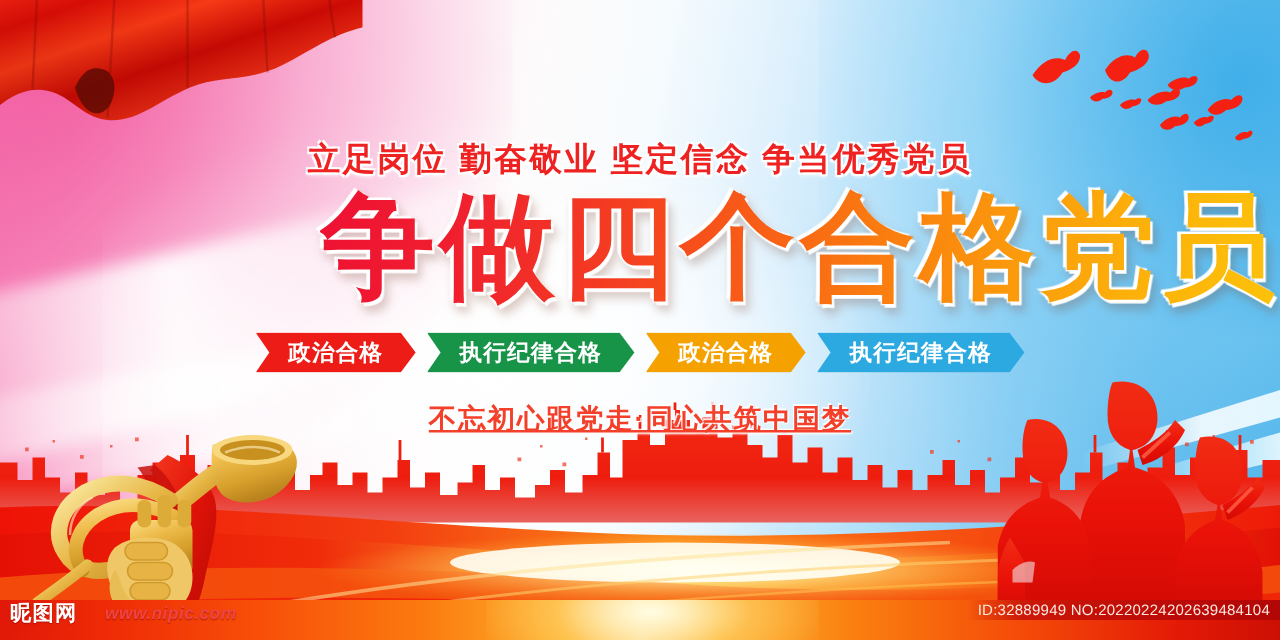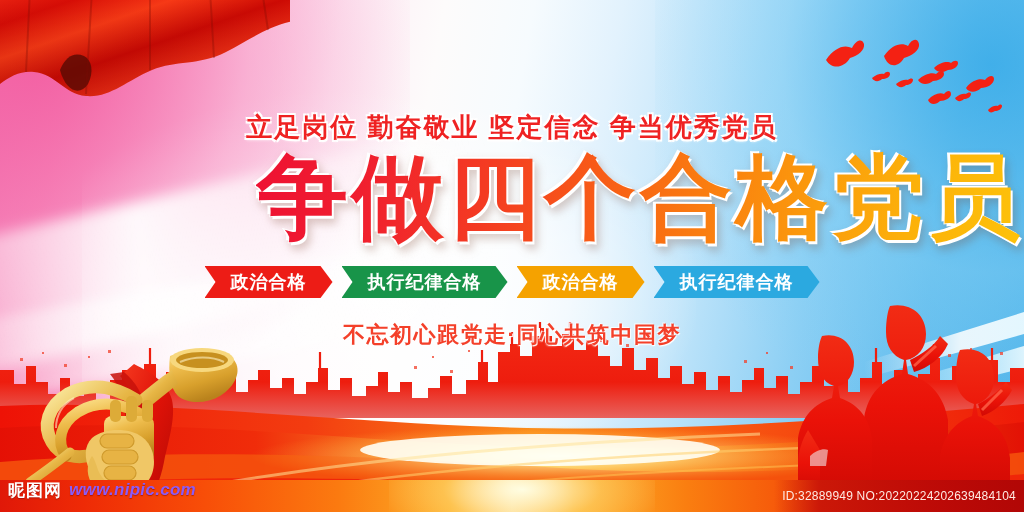--- a/index.html
+++ b/index.html
@@ -229,20 +229,21 @@
     top: 320px;
     width: 1024px;
     text-align: center;
     font-size: 22px;
     font-weight: bold;
     letter-spacing: 1.5px;
     color: #f4402a;
     text-shadow: 0 1px 2px rgba(255,255,255,0.95),
                  -1px -1px 0 rgba(255,255,255,0.85),
                  1px 1px 0 rgba(255,255,255,0.85);
+    text-decoration: underline;
   }
 
   
   .footer {
     position: absolute;
     left: 0;
     bottom: 0;
     width: 1024px;
     height: 32px;
     overflow: hidden;
@@ -271,42 +272,42 @@
     height: 340%;
     background: radial-gradient(ellipse at center, rgba(255,255,230,0.95) 0%, rgba(255,215,120,0.5) 42%, rgba(255,160,40,0) 78%);
   }
   .footer-left {
     position: absolute;
     left: 8px;
     top: 0;
     height: 20px;
     display: flex;
     align-items: center;
-    gap: 7px;
+    gap: 22px;
   }
   .wm-logo {
     font-size: 17px;
     font-weight: bold;
     color: #ffffff;
     letter-spacing: 1px;
     text-shadow: 0 1px 1px rgba(120,0,0,0.5);
   }
   .wm-url {
-    font-size: 17px;
-    color: #8b5cf6;
+    font-size: 14px;
+    color: #ef4444;
     font-weight: bold;
     font-style: italic;
     letter-spacing: 0.3px;
     text-shadow: 0 1px 1px rgba(120,0,0,0.5);
   }
   .footer-right {
     position: absolute;
     right: 0;
     top: 0;
-    height: 32px;
+    height: 16px;
     display: flex;
     align-items: center;
     padding: 0 8px;
     background: linear-gradient(90deg, rgba(200,10,10,0.0) 0%, rgba(190,8,8,0.75) 18%, rgba(175,6,6,0.9) 100%);
   }
   .footer-id {
     font-size: 12px;
     color: #ffe9e2;
     letter-spacing: 0.2px;
     white-space: nowrap;

